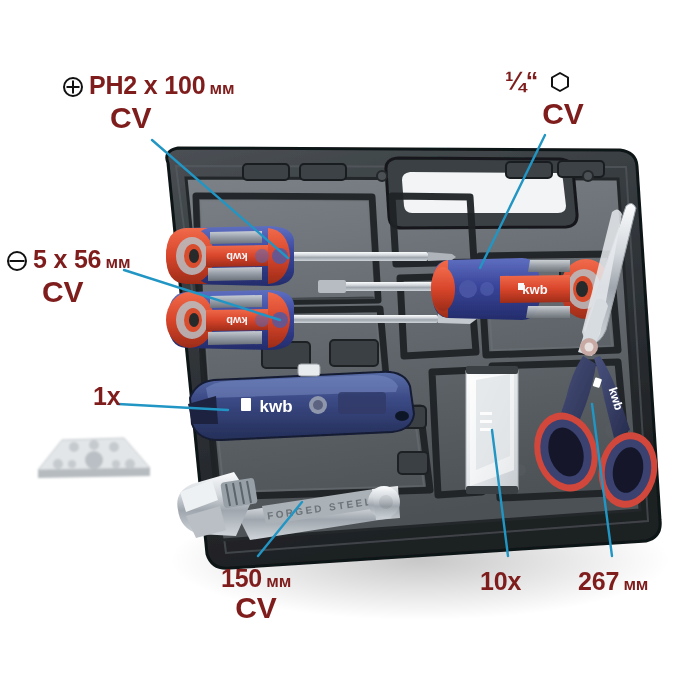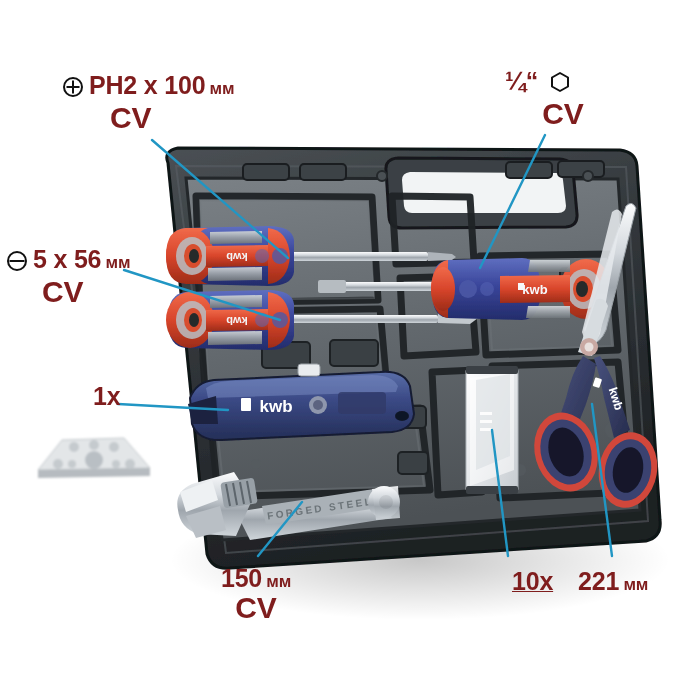--- a/index.html
+++ b/index.html
@@ -52,21 +52,21 @@
   #lbl-hex .cv { text-align: center; margin-left: 6px; }
 
   #lbl-flat { left: 6px;   top: 246px; width: 150px; }
   #lbl-flat .cv { margin-left: 36px; }
 
   #lbl-1x   { left: 72px;  top: 383px; margin-left: 21px; }
 
   #lbl-150  { left: 191px; top: 565px; width: 130px; text-align: center; }
   #lbl-150 .cv { text-align: center; }
 
-  #lbl-10x  { left: 512px; top: 568px; text-decoration: underline; }
+  #lbl-10x  { left: 480px; top: 568px; }
   #lbl-195  { left: 578px; top: 568px; }
 </style>
 </head>
 <body>
 
 <div id="stage">
 
   <svg class="layer" viewBox="0 0 700 700">
     <defs>
       <linearGradient id="gCaseShell" x1="0" y1="0" x2="0.3" y2="1">
@@ -418,17 +418,17 @@
     <span class="big">150</span>
     <span class="unit">мм</span>
     <span class="cv">CV</span>
   </div>
 
   <div class="anno" id="lbl-10x">
     <span class="big">10x</span>
   </div>
 
   <div class="anno" id="lbl-195">
-    <span class="big">221</span>
+    <span class="big">267</span>
     <span class="unit">мм</span>
   </div>
 
 </div>
 
 </body></html>

